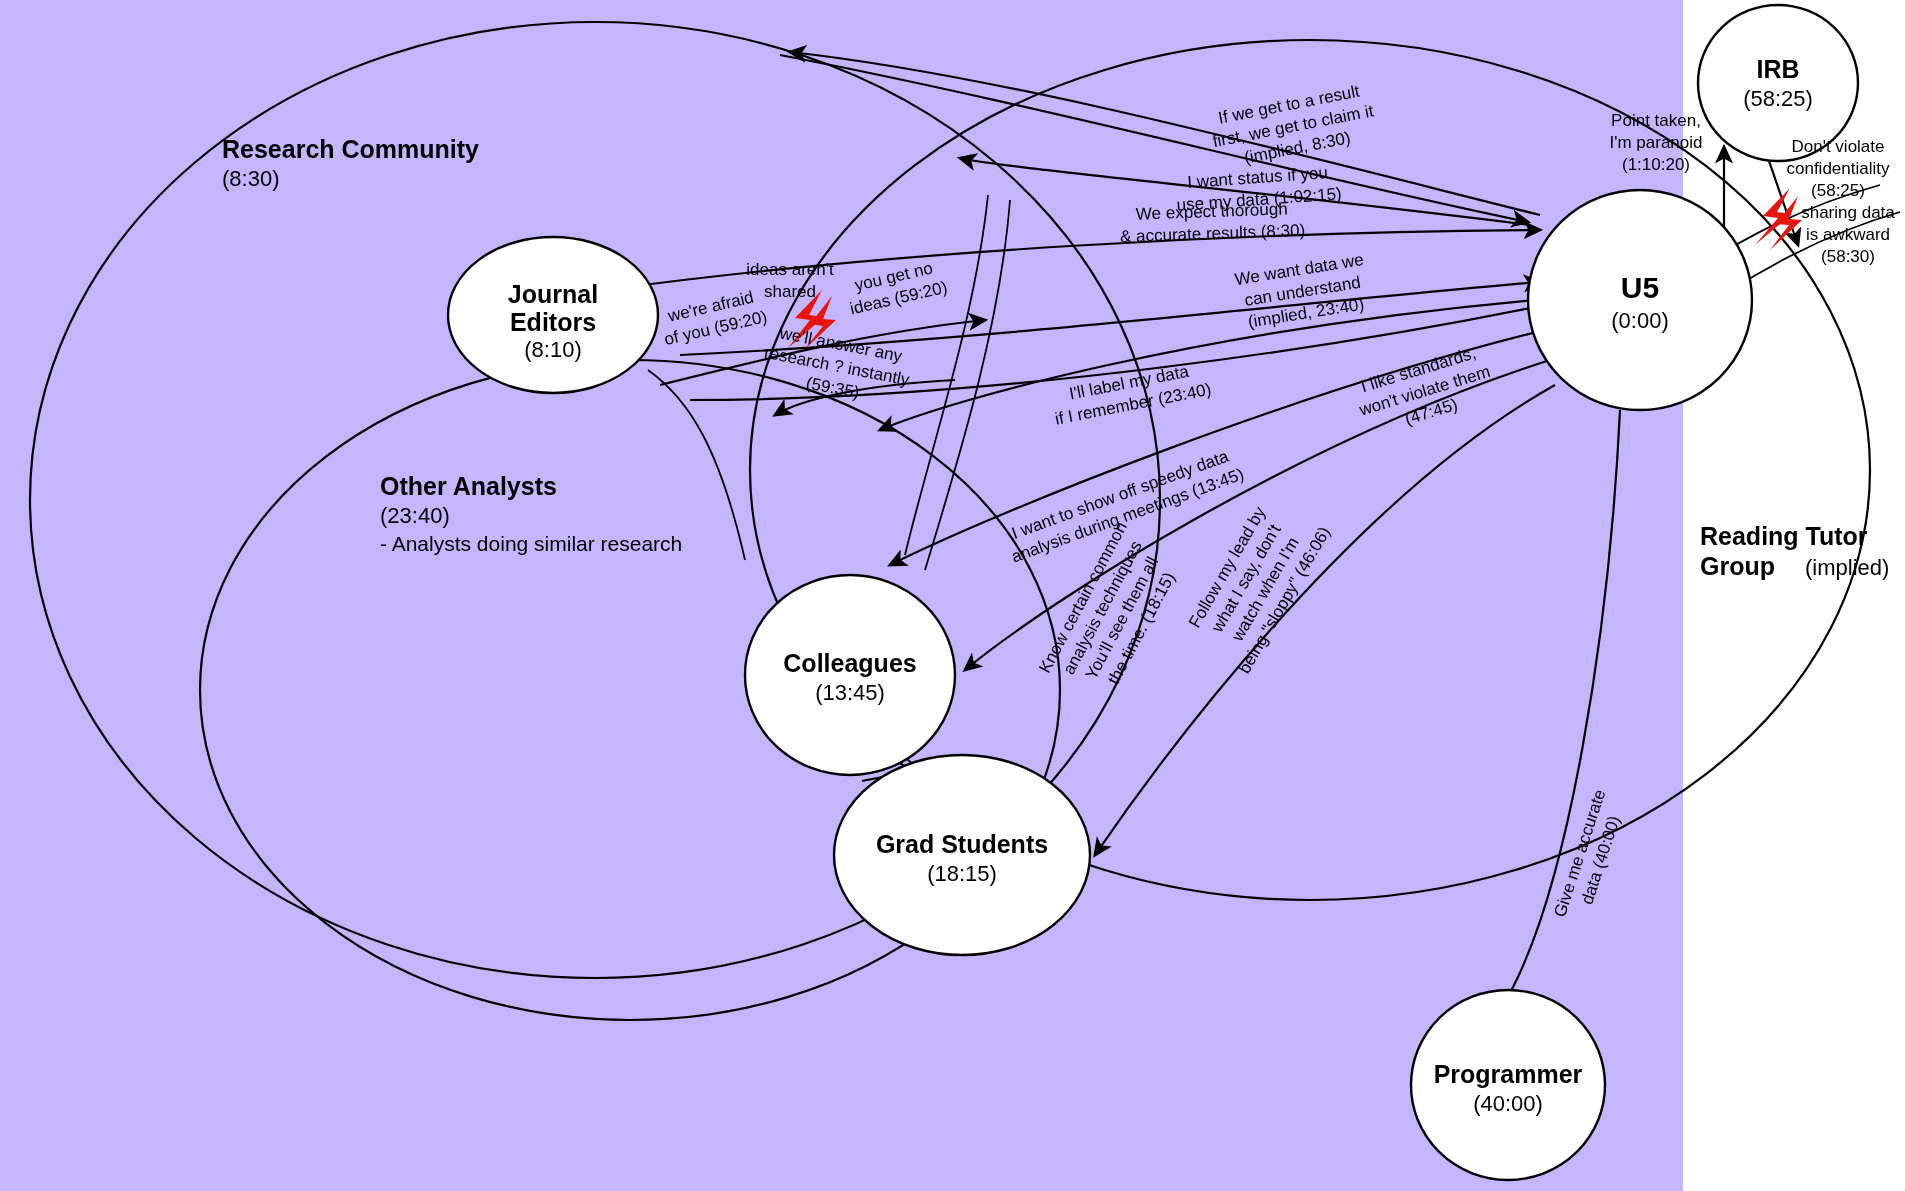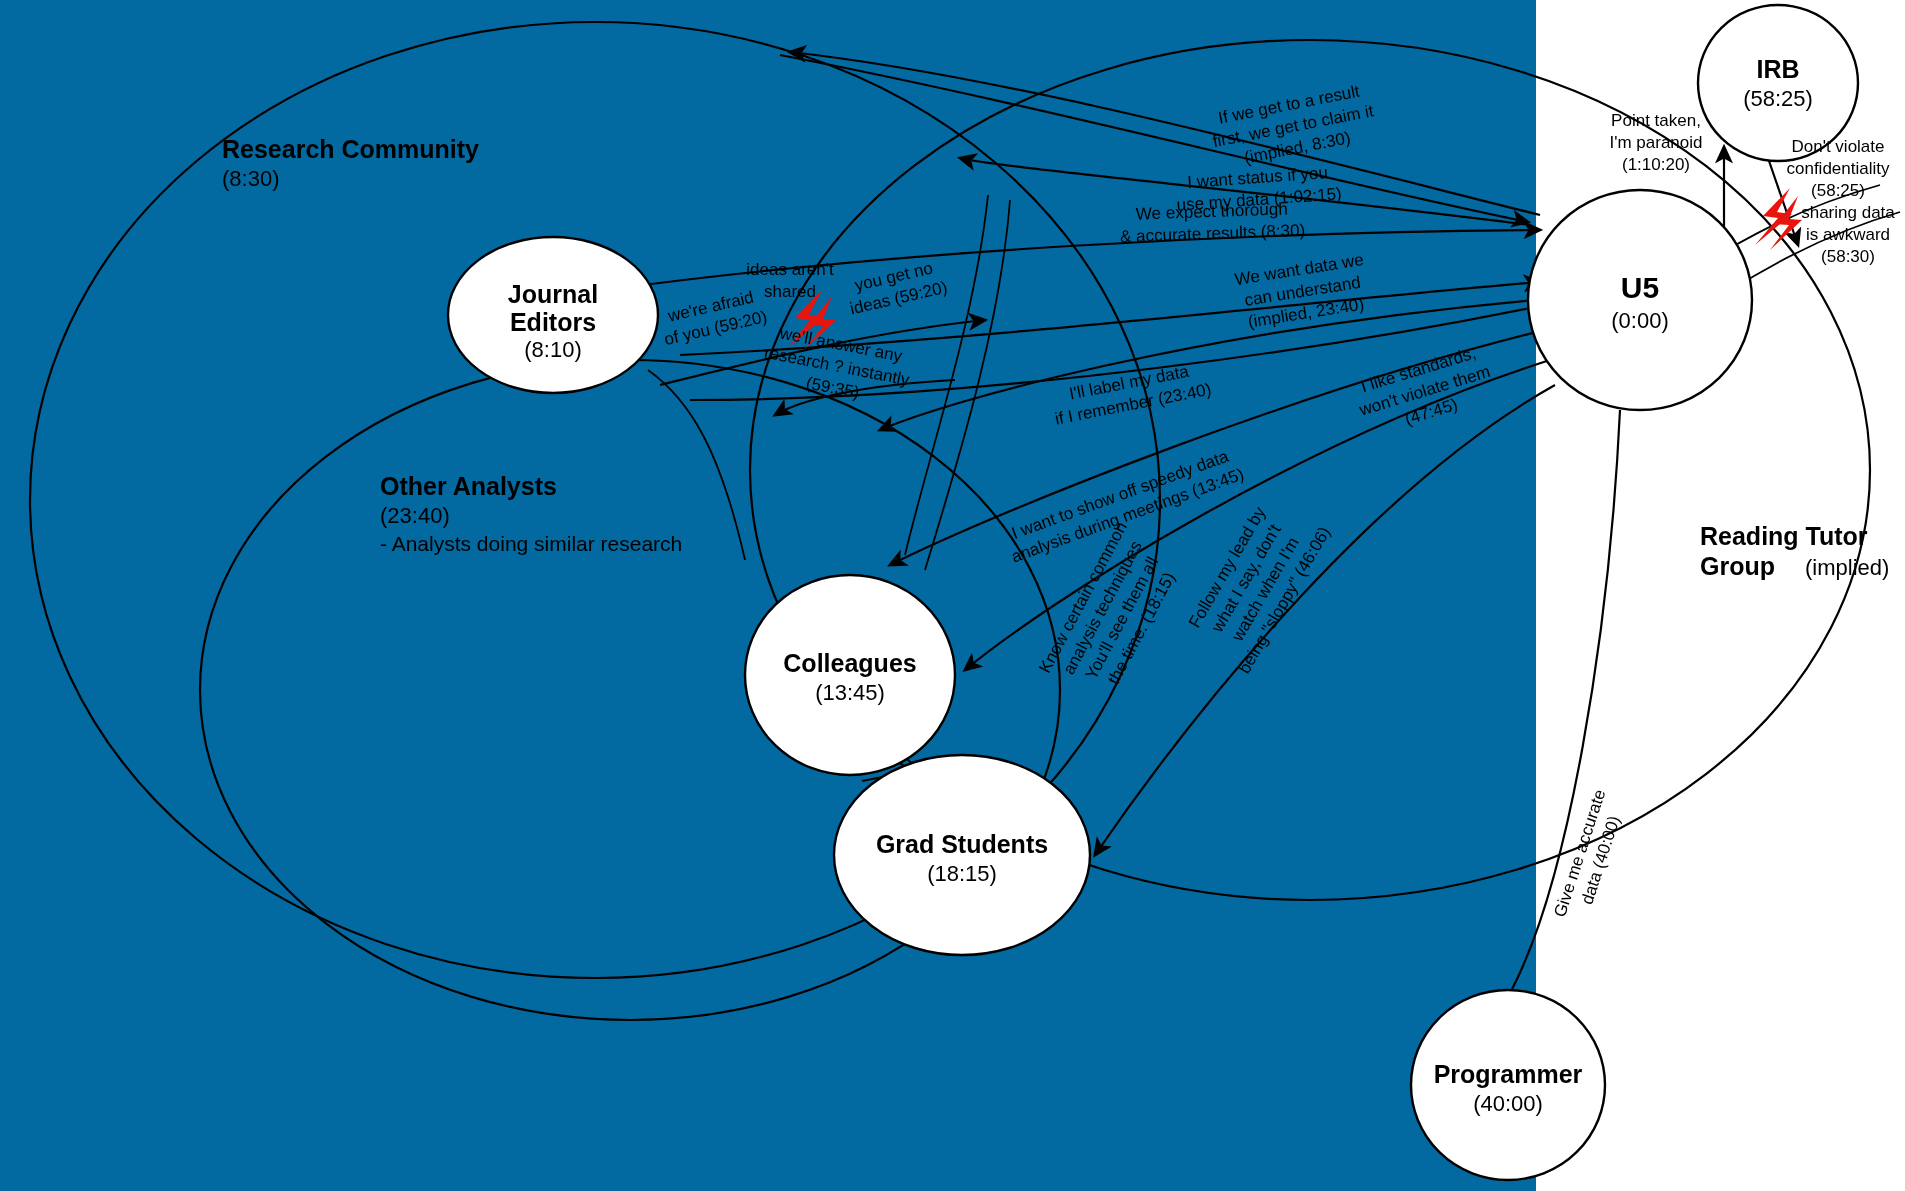--- a/index.html
+++ b/index.html
@@ -1,18 +1,18 @@
 <!DOCTYPE html>
 <html><head>
 <meta charset="utf-8">
 <style>
   html,body{margin:0;padding:0;background:#ffffff;}
   body{width:1905px;height:1191px;overflow:hidden;
        font-family:"Liberation Sans","DejaVu Sans",sans-serif;}
-  #stage{position:relative;width:1536px;height:1191px;background:#0369a1;}
+  #stage{position:relative;width:1683px;height:1191px;background:#c4b5fd;}
   svg#canvas{position:absolute;left:0;top:0;width:1905px;height:1191px;}
   .node-shape{fill:#ffffff;stroke:#000000;stroke-width:2.4;}
   .group-shape{fill:none;stroke:#000000;stroke-width:2.2;}
   .edge{fill:none;stroke:#000000;stroke-width:2.2;}
   .edge-thin{fill:none;stroke:#000000;stroke-width:1.8;}
   .bolt{fill:#e8150f;stroke:none;}
   text{font-family:"Liberation Sans","DejaVu Sans",sans-serif;fill:#000;}
   .node-title{font-size:25px;font-weight:bold;text-anchor:middle;}
   .node-time{font-size:22px;text-anchor:middle;}
   .group-title{font-size:25px;font-weight:bold;}

